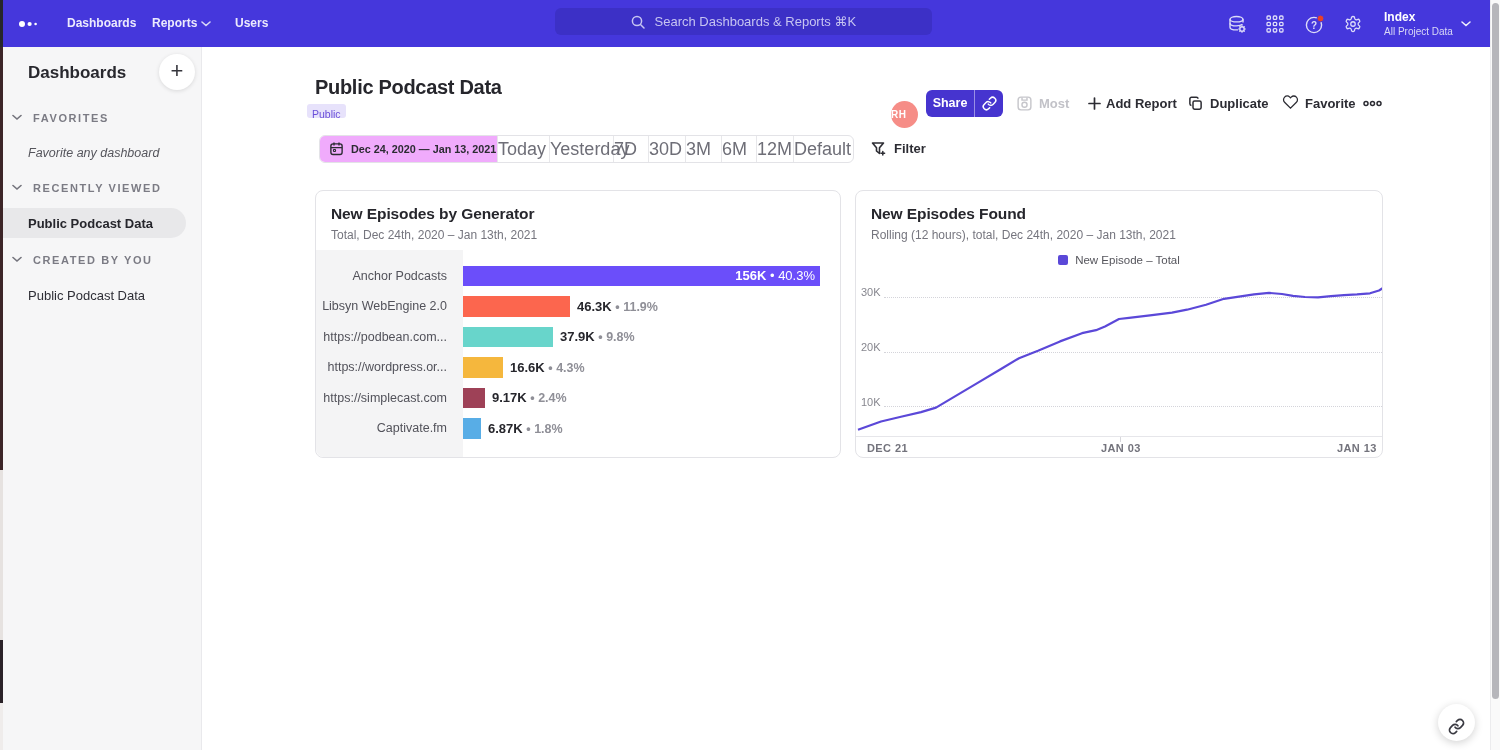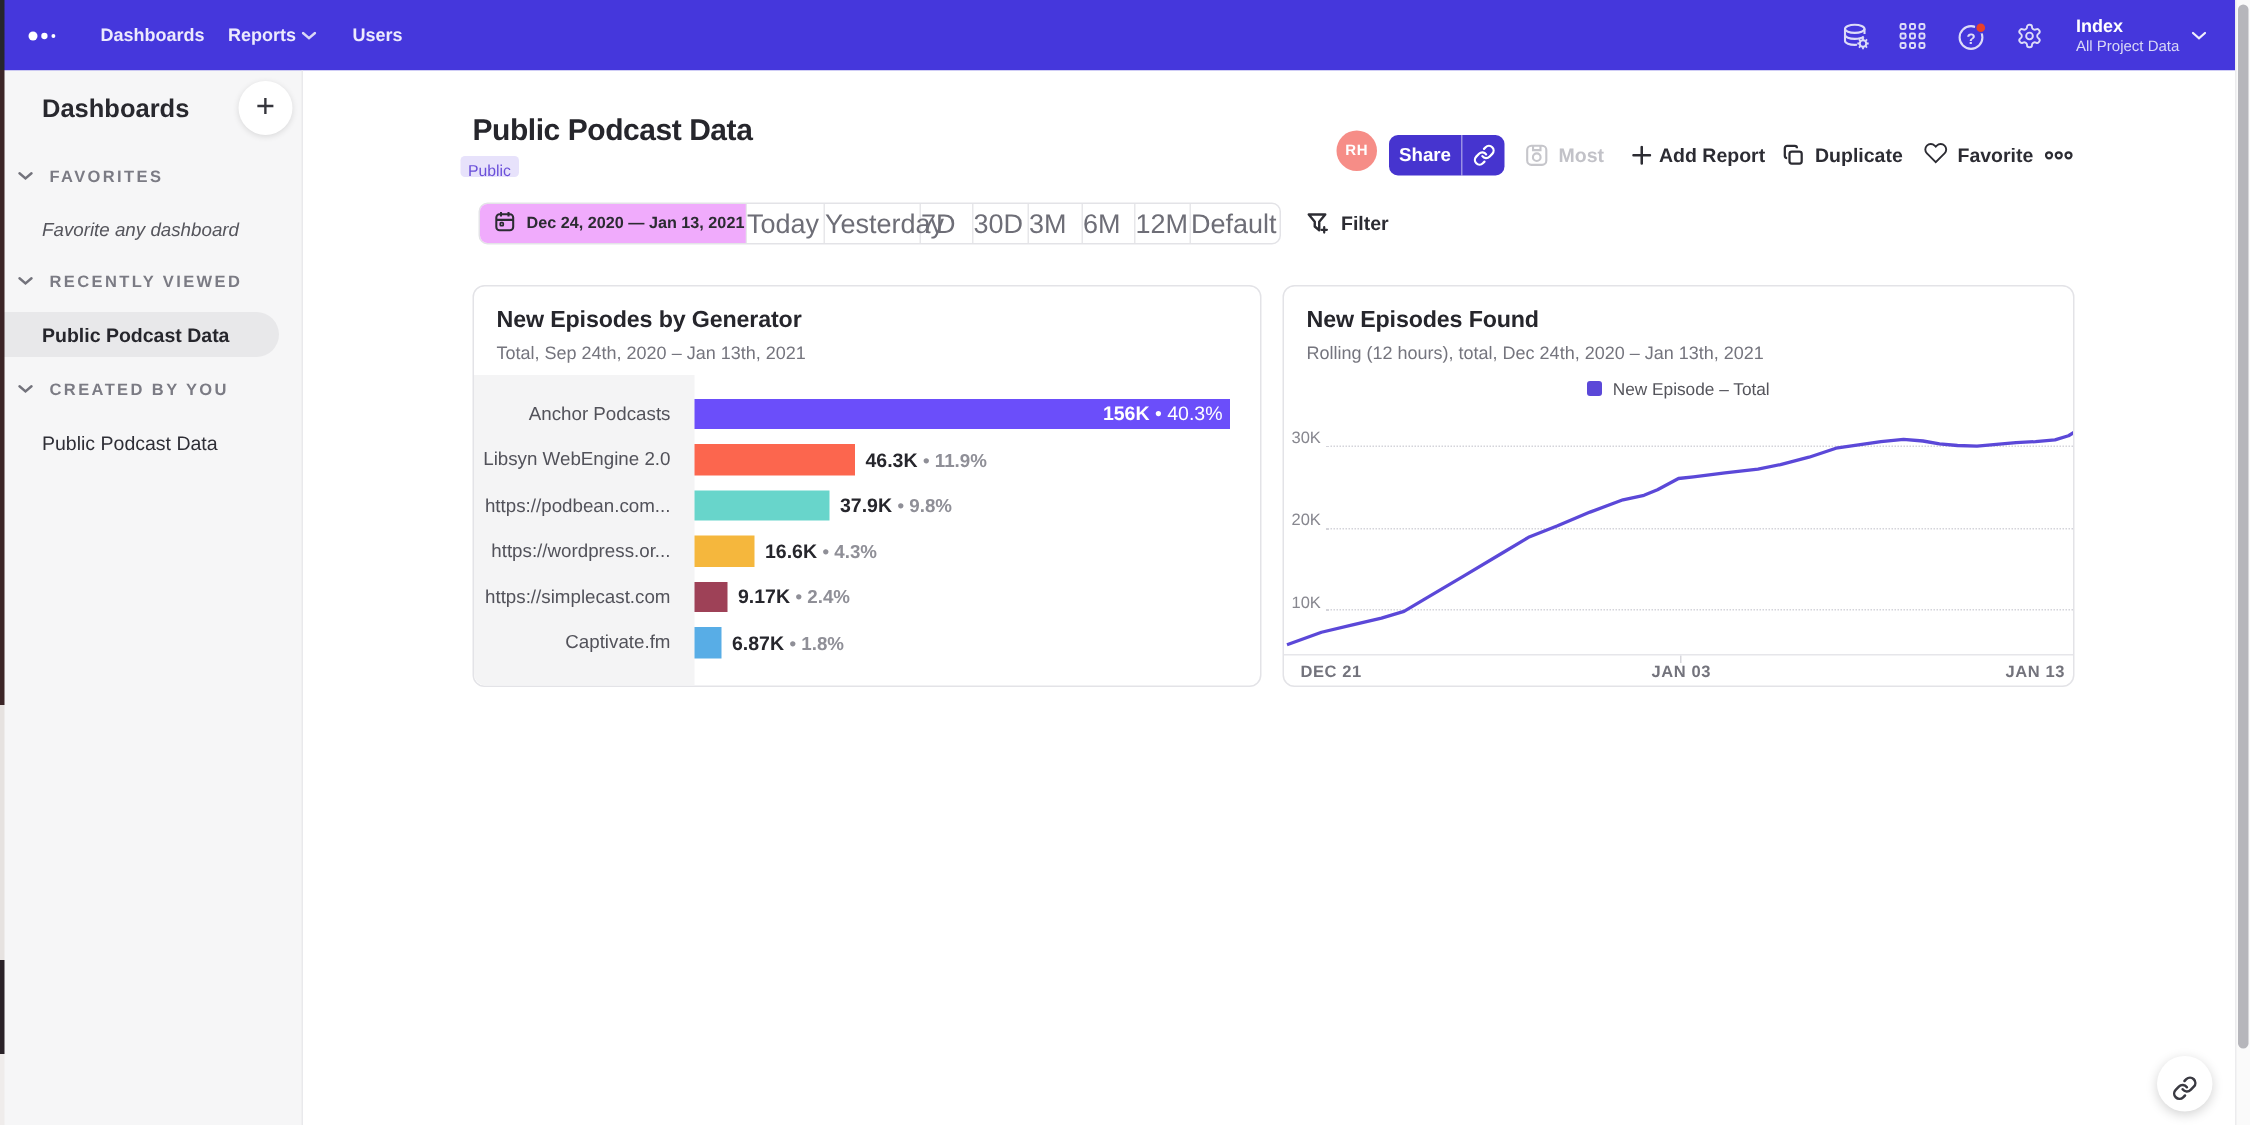--- a/index.html
+++ b/index.html
@@ -21,21 +21,21 @@
 .sb-chev { position:absolute; left:12px; }
 .sb-item { position:absolute; left:28px; font-size:13px; color:#2e2e36; }
 .sb-pill { position:absolute; left:0px; top:161px; width:186px; height:30px; background:#e8e8ea; border-radius:0 15px 15px 0; }
 .sb-bottom { position:absolute; left:0; bottom:0; width:200px; height:110px; border-top:1px solid #ebebee; }
 .sb-bitem { position:absolute; left:44px; font-size:12.5px; font-weight:bold; color:#4a4a52; }
 
 
 .main { position:absolute; left:202px; top:47px; width:1288px; height:703px; background:#fff; }
 h1.title { position:absolute; left:113px; top:29px; font-size:20px; font-weight:bold; color:#26262c; letter-spacing:-0.3px; }
 .badge { position:absolute; left:105px; top:57px; height:14px; line-height:14px; padding:3px 5px; background:#e7e2fb; color:#6a4fd9; font-size:10.5px; border-radius:3px; }
-.avatar { position:absolute; left:689px; top:40px; width:27px; height:27px; border-radius:50%; background:#f68d87; color:#fff; font-size:10px; font-weight:bold; text-align:center; line-height:27px; letter-spacing:0.5px; }
+.avatar { position:absolute; left:689px; top:54px; width:27px; height:27px; border-radius:50%; background:#f68d87; color:#fff; font-size:10px; font-weight:bold; text-align:left; line-height:27px; letter-spacing:0.5px; }
 .sharebtn { position:absolute; left:724px; top:43px; width:77px; height:27px; background:#4634cf; border-radius:6px; color:#fff; }
 .hbtn { position:absolute; top:43px; height:27px; line-height:27px; font-size:13px; font-weight:bold; color:#2c2c33; }
 .hbtn.gray { color:#c2c2c8; }
 
 
 .datebar { position:absolute; left:117px; top:88px; width:535px; height:28px; border:1px solid #e3e3e7; border-radius:6px; background:#fff; }
 .dseg { position:absolute; top:0; height:26px; line-height:26px; border-right:1px solid #e7e7ea; text-align:left; font-size:18px; color:#6e6e77; }
 .dategray { position:absolute; left:0; top:0; width:178px; height:26px; background:#f0abfc; border-right:1px solid #e7e7ea; border-radius:5px 0 0 5px; font-size:10.8px; font-weight:bold; color:#2b2b32; line-height:26px; white-space:nowrap; }
 .filter { position:absolute; left:669px; top:88px; height:28px; line-height:28px; font-size:13px; font-weight:bold; color:#2c2c33; }
 
@@ -74,20 +74,27 @@
       <circle cx="11.6" cy="4" r="2.1" fill="#fff"></circle>
       <circle cx="17.6" cy="4" r="1.3" fill="#fff"></circle>
   </svg>
   <div class="link" style="left:67px">Dashboards</div>
   <div class="link" style="left:152px">Reports</div>
   <svg class="abs" style="left:201px;top:21px" width="10" height="6" viewBox="0 0 10 6">
       <path d="M1 1l4 3.5L9 1" fill="none" stroke="#d9d7f6" stroke-width="1.6" stroke-linecap="round"></path>
     </svg>
   <div class="link" style="left:235px">Users</div>
 
+  <div class="search">
+    <svg style="margin-right:6px;vertical-align:-3px" width="14" height="14" viewBox="0 0 14 14">
+        <circle cx="6" cy="6" r="4.6" fill="none" stroke="#c6c4f1" stroke-width="1.5"></circle>
+        <path d="M9.5 9.5L13 13" stroke="#c6c4f1" stroke-width="1.5" stroke-linecap="round"></path>
+      </svg>
+    Search Dashboards &amp; Reports ⌘K
+  </div>
 
   <svg class="navicon" style="left:1228px" width="19" height="19" viewBox="0 0 19 19" fill="none" stroke="#dddcf8" stroke-width="1.4">
     <ellipse cx="8.5" cy="4.2" rx="6.5" ry="2.7"></ellipse>
     <path d="M2 4.2v4c0 1.5 2.9 2.7 6.5 2.7 2.7 0 5-.7 6-1.6"></path>
     <path d="M2 8.2v4c0 1.5 2.9 2.7 6.5 2.7.5 0 1-.02 1.5-.07M15 4.2v3.4"></path>
     <circle cx="14" cy="14" r="2.2"></circle>
     <path d="M14 10.2v1.4M14 16.4v1.4M10.2 14h1.4M16.4 14h1.4M11.3 11.3l1 1M15.7 15.7l1 1M16.7 11.3l-1 1M12.3 15.7l-1 1" stroke-width="1.2"></path>
   </svg>
 
   <svg class="navicon" style="left:1266px" width="18" height="18" viewBox="0 0 18 18" fill="none" stroke="#dddcf8" stroke-width="1.3">
@@ -201,21 +208,21 @@
   </div>
   <div class="filter">
     <svg style="vertical-align:-3px;margin-right:8px" width="15" height="15" viewBox="0 0 15 15" fill="none" stroke="#2c2c33">
       <path d="M1.5 2h11l-4 4.8v5.7l-3-2.5V6.8L1.5 2z" stroke-width="1.6" stroke-linejoin="round"></path>
       <path d="M11.8 10.4v3.6M10 12.2h3.6" stroke-width="1.5" stroke-linecap="round"></path>
     </svg>Filter
   </div>
 
   <div class="card" style="left:113px;width:526px">
     <h2 style="position:absolute;left:15px;top:14px">New Episodes by Generator</h2>
-    <div class="sub" style="position:absolute;left:15px;top:37px">Total, Sep 24th, 2020 – Jan 13th, 2021</div>
+    <div class="sub" style="position:absolute;left:15px;top:37px">Total, Dec 24th, 2020 – Jan 13th, 2021</div>
     <div class="labelcol"></div>
 
     <div class="bar-row-label" style="top:78px">Anchor Podcasts</div>
     <div class="bar" style="top:75px;width:357px;background:#6b4efa">
       <span style="position:absolute;right:5px;top:0;line-height:20.5px;color:#fff;font-size:13px;font-weight:bold">156K <span style="font-weight:normal">• 40.3%</span></span>
     </div>
     <div class="bar-row-label" style="top:108.5px">Libsyn WebEngine 2.0</div>
     <div class="bar" style="top:105.5px;width:107px;background:#fc664e"></div>
     <div class="bar-val" style="left:261px;top:108px">46.3K <span class="pct">• 11.9%</span></div>
     <div class="bar-row-label" style="top:139px">https://podbean.com...</div>

